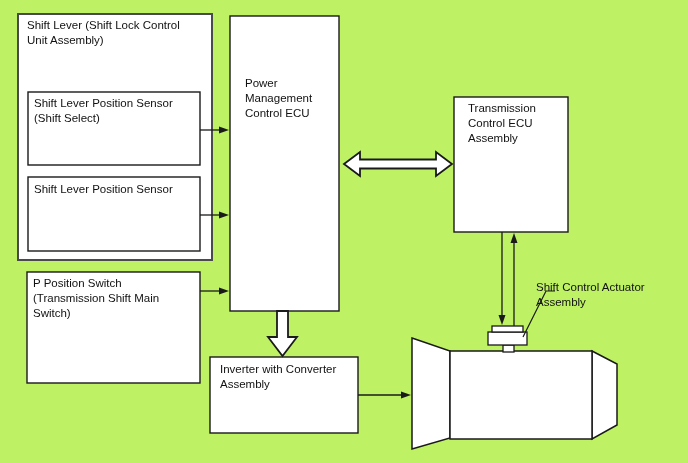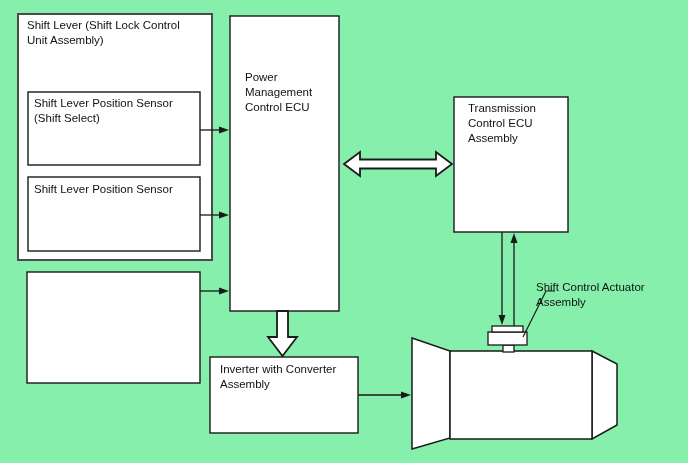--- a/index.html
+++ b/index.html
@@ -1,19 +1,19 @@
 <!DOCTYPE html>
 <html><head>
 <meta charset="utf-8">
 <style>
   html,body{margin:0;padding:0;background:#ffffff;}
   .canvas{
     position:relative;
     width:688px;height:463px;
-    background:#86efac;
+    background:#bef264;
     font-family:"Liberation Sans", sans-serif;
     overflow:hidden;
   }
   .canvas svg{position:absolute;left:0;top:0;}
   .lbl{
     position:absolute;
     font-size:11.5px;
     line-height:15px;
     color:#111111;
     white-space:nowrap;
@@ -87,22 +87,27 @@
 
   <div class="lbl" style="left:34px;top:96px">
     <div>Shift Lever Position Sensor</div>
     <div>(Shift Select)</div>
   </div>
 
   <div class="lbl" style="left:34px;top:182px">
     <div>Shift Lever Position Sensor</div>
   </div>
 
+  <div class="lbl" style="left:33px;top:276px">
+    <div>P Position Switch</div>
+    <div>(Transmission Shift Main</div>
+    <div>Switch)</div>
+  </div>
 
-  <div class="lbl" style="left:245px;top:70px">
+  <div class="lbl" style="left:245px;top:76px">
     <div>Power</div>
     <div>Management</div>
     <div>Control ECU</div>
   </div>
 
   <div class="lbl" style="left:468px;top:101px">
     <div>Transmission</div>
     <div>Control ECU</div>
     <div>Assembly</div>
   </div>

